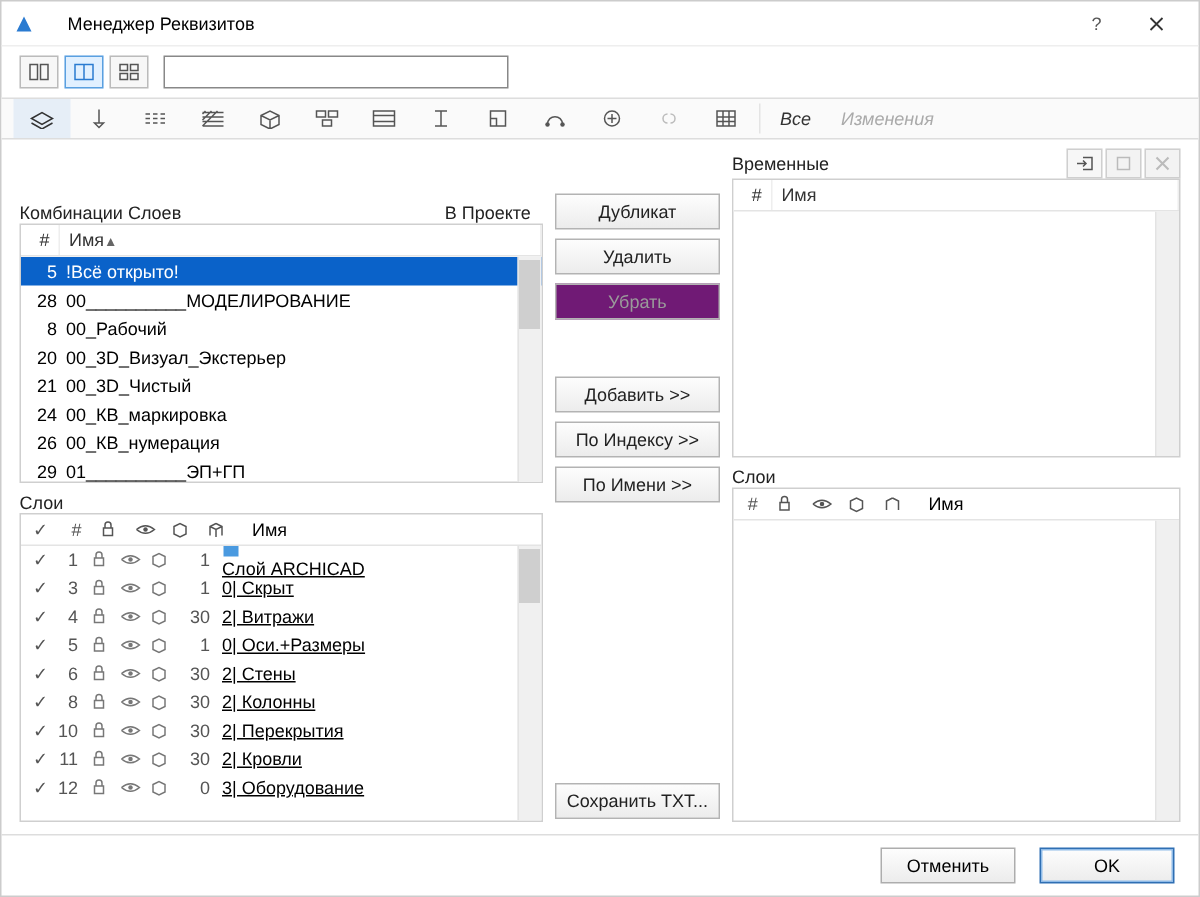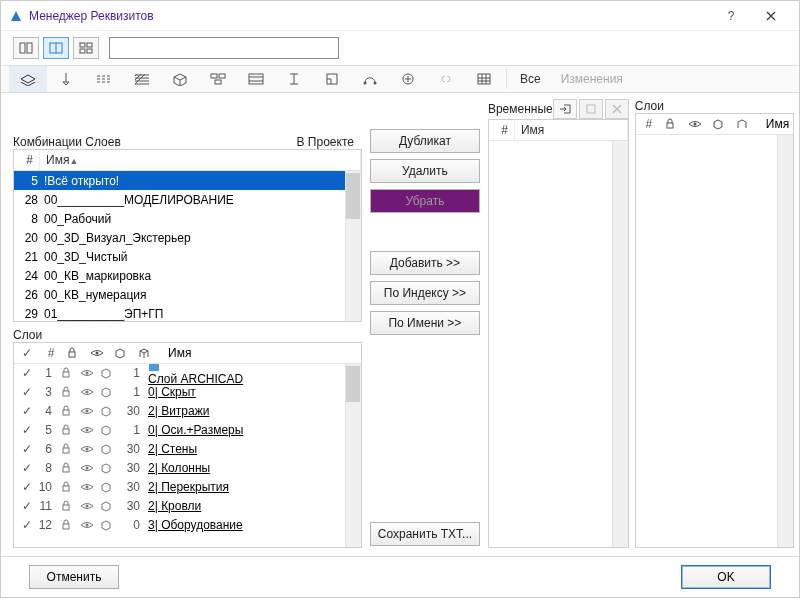--- a/index.html
+++ b/index.html
@@ -1,35 +1,35 @@
 <!DOCTYPE html>
 <html><head>
 <meta charset="utf-8">
 <style>
   * { box-sizing: border-box; font-family: "Segoe UI", Tahoma, sans-serif; font-size: 12px; }
   html, body { margin:0; padding:0; background:#fff; }
   .window { width:800px; height:598px; border:1px solid #ccc; display:flex; flex-direction:column; background:#fff; }
   .titlebar { height:30px; display:flex; align-items:center; padding:0 8px; border-bottom:1px solid #eee; }
   .titlebar .app-icon { width:14px; height:14px; margin-right:6px; }
-  .titlebar .title { flex:1; color:#4c1d95; }
+  .titlebar .title { flex:1; color:#000000;margin-left:16px; }
   .titlebar .win-btn { width:40px; height:28px; display:flex; align-items:center; justify-content:center; color:#555; }
   .view-row { padding:6px 12px; display:flex; align-items:center; gap:4px; }
   .view-btn { width:26px; height:22px; border:1px solid #bbb; display:flex; align-items:center; justify-content:center; background:#f7f7f7; }
   .view-btn.active { background:#e1f0ff; border-color:#5aa0e0; }
   .search { flex:0 0 230px; height:22px; border:1px solid #888; margin-left:6px; padding:0 4px; }
   .toolbar { height:28px; border-top:1px solid #ddd; border-bottom:1px solid #ddd; display:flex; align-items:center; padding:0 8px; gap:0; background:#fafafa; }
   .tb-btn { width:38px; height:26px; display:flex; align-items:center; justify-content:center; color:#555; position:relative;}
   .tb-btn.active { background:#e6eef7; }
   .tb-btn.disabled { color:#bbb; }
-  .tb-text { padding:0 10px; color:#333; }
+  .tb-text { padding:0 10px; color:#333;font-style:italic; }
   .tb-text.disabled { color:#aaa; }
   .body { flex:1; display:flex; padding:6px 12px 8px 12px; gap:4px; overflow:hidden;}
   .left-col { flex:1.05; display:flex; flex-direction:column; gap:6px; min-width:0;margin-top:36px;}
   .mid-col { width:118px; display:flex; flex-direction:column; align-items:center; padding-top:30px; gap:6px;}
-  .right-col { flex:0.9; display:flex; flex-direction:row; gap:6px; min-width:0;}
+  .right-col { flex:0.9; display:flex; flex-direction:column; gap:6px; min-width:0;}
   .panel-header-row { display:flex; align-items:center; justify-content:space-between; }
   .panel-title { font-weight:400; color:#222; }
   .sub-right { display:flex; gap:2px; }
   .icon-btn { width:24px; height:20px; border:1px solid #cfcfcf; background:#f7f7f7; display:flex; align-items:center; justify-content:center;}
   .icon-btn.disabled { color:#bbb; background:#f3f3f3; }
   .list { border:1px solid #cfcfcf; flex:1; overflow:hidden; display:flex; flex-direction:column; min-height:0;}
   .list-head { display:flex; background:#fff; border-bottom:1px solid #e4e4e4; }
   .list-head .hc { padding:3px 6px; color:#333; border-right:1px solid #eee; }
   .list-body { flex:1; overflow:auto; position:relative;}
   .row { display:flex; align-items:center; height:19px; padding:0 4px; }
@@ -37,21 +37,21 @@
   .row .c-num { width:26px; text-align:right; padding-right:6px; }
   .row .c-name { flex:1; white-space:nowrap; overflow:hidden; text-overflow:ellipsis; }
   .action-btn { width:110px; height:24px; border:1px solid #b3b3b3; background:linear-gradient(#fdfdfd,#ececec); color:#222; display:flex; align-items:center; justify-content:center; }
   .action-btn.disabled { color:#9a9a9a; background:#701a75; }
   .layers-head { display:flex; align-items:center; gap:6px; padding:3px 4px; border-bottom:1px solid #e4e4e4;}
   .layers-head .mini { width:18px; text-align:center; color:#555;}
   .layer-row { display:flex; align-items:center; height:19px; padding:0 4px; gap:2px;}
   .layer-row .mini { width:18px; text-align:center; color:#555;}
   .layer-row .num { width:20px; text-align:right; padding-right:6px;}
   .layer-row .name { flex:1; white-space:nowrap; overflow:hidden;text-decoration:underline;}
-  .footer { border-top:1px solid #ddd; padding:8px 28px; display:flex; justify-content:space-between; gap:16px;}
+  .footer { border-top:1px solid #ddd; padding:8px 16px; display:flex; justify-content:flex-end; gap:16px;}
   .dlg-btn { min-width:90px; height:24px; border:1px solid #adadad; background:linear-gradient(#fdfdfd,#ececec); display:flex; align-items:center; justify-content:center;}
   .dlg-btn.primary { border:1px solid #2f6fb3; box-shadow: inset 0 0 0 1px #8fbbe8; }
   .sort-ind { font-size:9px; color:#666; margin-left:auto; padding-right:6px;}
   .scroll-stub { position:absolute; right:0; top:0; width:16px; height:100%; background:#f0f0f0; border-left:1px solid #e3e3e3;}
   .scroll-thumb { position:absolute; right:1px; width:14px; background:#cfcfcf; }
   svg { display:block; }
   .sep { width:1px; height:20px; background:#e4e4e4; margin:0 3px;}
   .combi-top { flex:1.1; display:flex; flex-direction:column; min-height:0;}
   .layers-bot { flex:1.3; display:flex; flex-direction:column; min-height:0;}
   .right-top { flex:1; display:flex; flex-direction:column; min-height:0;}

